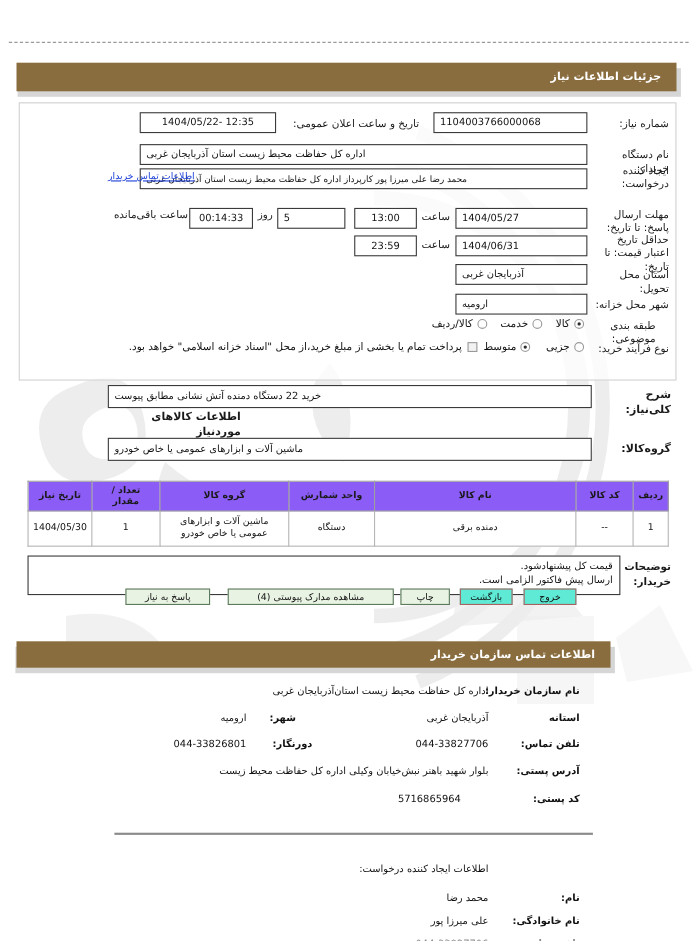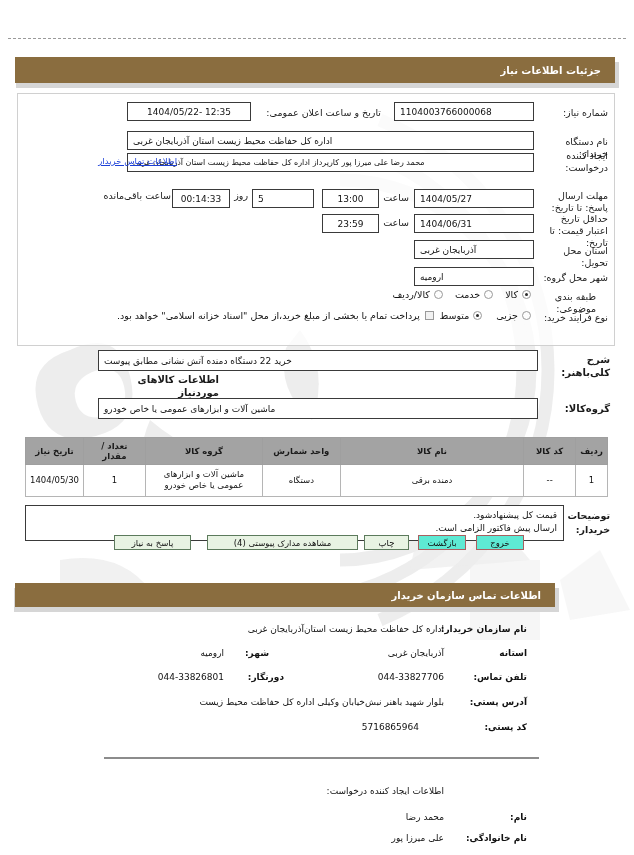--- a/index.html
+++ b/index.html
@@ -122,21 +122,21 @@
   }
 
   
   table.goods {
     position: absolute;
     border-collapse: collapse;
     font-size: 8.5px;
     background: #fff;
   }
   table.goods th {
-    background: #a3a3a3;
+    background: #8b5cf6;
     border: 1px solid #9f9f9f;
     font-weight: bold;
     color: #1a1a1a;
     padding: 3px 4px;
     text-align: center;
     font-size: 8.5px;
   }
   table.goods td {
     border: 1px solid #b5b5b5;
     padding: 4px 4px;
@@ -245,21 +245,21 @@
   <div class="lbl" style="position:absolute; top:190px; right:463px; width:70px;">ساعت باقی‌مانده</div>
 
   <div class="lbl" style="position:absolute; top:213px; right:26px; width:70px;">حداقل تاریخ اعتبار قیمت: تا تاریخ:</div>
   <div class="fld leftalign" style="position:absolute; top:214px; right:100px; width:120px;">1404/06/31</div>
   <div class="lbl" style="position:absolute; top:217px; right:225px; width:26px;">ساعت</div>
   <div class="fld center" style="position:absolute; top:214px; right:255px; width:57px;">23:59</div>
 
   <div class="lbl" style="position:absolute; top:245px; right:26px; width:70px;">استان محل تحویل:</div>
   <div class="fld leftalign" style="position:absolute; top:240px; right:100px; width:120px;">آذربایجان غربی</div>
 
-  <div class="lbl" style="position:absolute; top:272px; right:26px; width:70px;">شهر محل گروه:</div>
+  <div class="lbl" style="position:absolute; top:272px; right:26px; width:70px;">شهر محل خزانه:</div>
   <div class="fld leftalign" style="position:absolute; top:267px; right:100px; width:120px;">ارومیه</div>
 
   <div class="lbl" style="position:absolute; top:291px; right:38px; width:70px;">طبقه بندی موضوعی:</div>
   <div class="row" style="top:289px; right:103px; gap:12px;">
     <span class="radio-grp">
       <span class="radio on"></span>
       <span>کالا</span>
     </span>
     <span class="radio-grp">
       <span class="radio"></span>
@@ -280,21 +280,21 @@
     <span class="radio-grp">
       <span class="radio on"></span>
       <span>متوسط</span>
     </span>
   </div>
   <div class="row" style="top:310px; right:200px; gap:5px;">
     <span class="cbox"></span>
     <span>پرداخت تمام یا بخشی از مبلغ خرید،از محل "اسناد خزانه اسلامی" خواهد بود.</span>
   </div>
 
-  <div class="lbl lbl-b" style="position:absolute; top:354px; right:24px; width:62px; font-size:10px;">شرح کلی‌باهنر:</div>
+  <div class="lbl lbl-b" style="position:absolute; top:354px; right:24px; width:62px; font-size:10px;">شرح کلی‌نیاز:</div>
   <div class="fld leftalign" style="position:absolute; top:350px; right:96px; width:440px; height:21px;">خرید 22 دستگاه دمنده آتش نشانی مطابق پیوست</div>
 
   <div class="lbl lbl-b" style="position:absolute; top:374px; right:415px; width:120px; font-size:10px;">اطلاعات کالاهای موردنیاز</div>
 
   <div class="lbl lbl-b" style="position:absolute; top:403px; right:24px; width:62px; font-size:10px;">گروه‌کالا:</div>
   <div class="fld leftalign" style="position:absolute; top:398px; right:96px; width:440px; height:21px;">ماشین آلات و ابزارهای عمومی یا خاص خودرو</div>
 
   <table class="goods" style="top:437px; right:26px; width:583px;">
     <thead>
       <tr>

